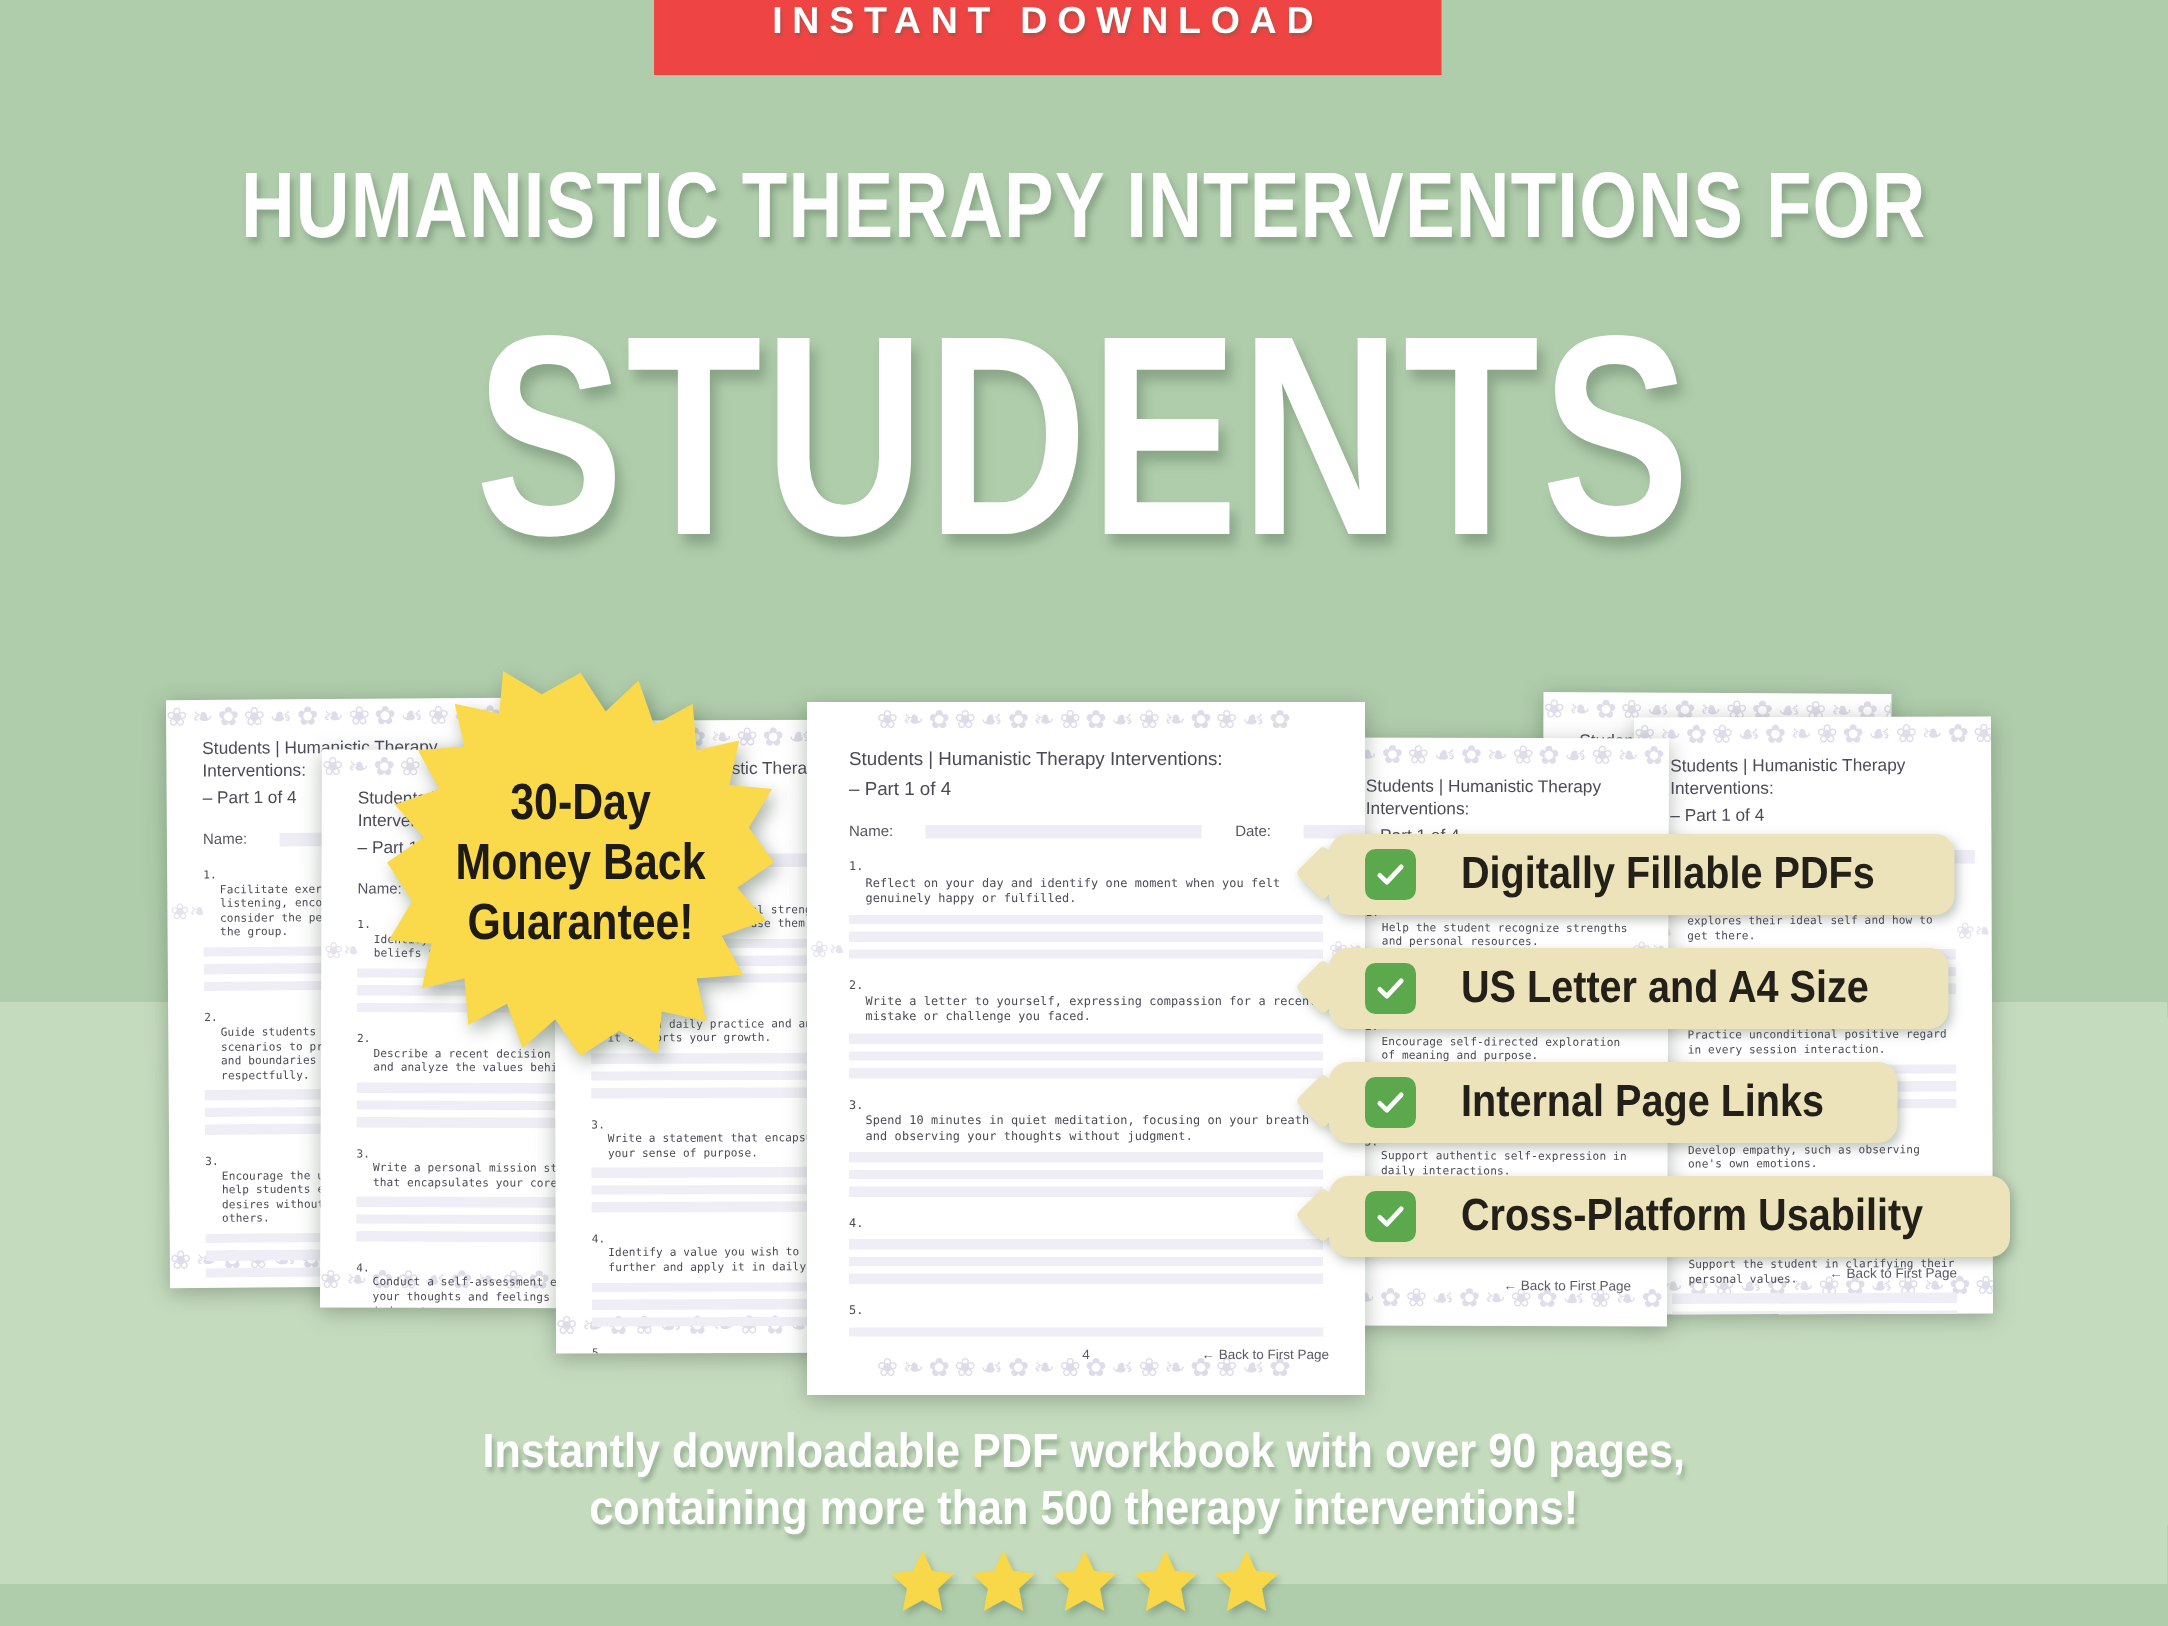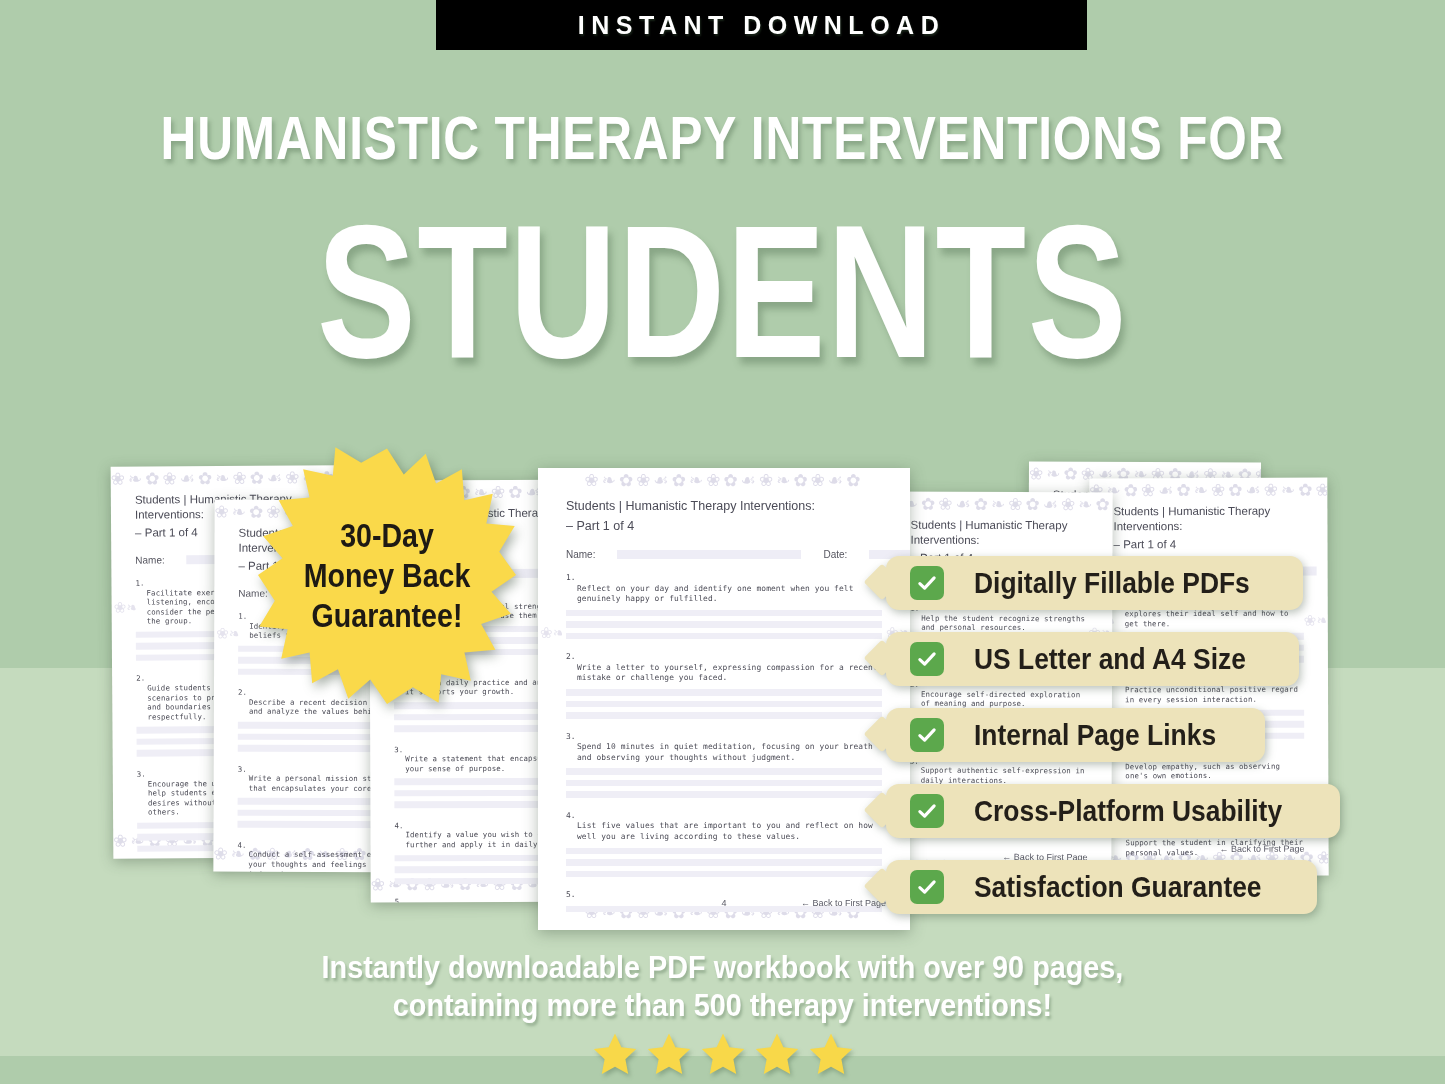--- a/index.html
+++ b/index.html
@@ -15,23 +15,23 @@
     position:absolute;left:0;right:0;top:668px;height:388px;
     background:#C5DBBE;
   }
   .band-bottom{
     position:absolute;left:0;right:0;top:1056px;height:28px;
     background:#AFCCAB;
   }
 
   
   .id-banner{
-    position:absolute;left:436px;top:0;width:651px;height:50px;
-    background:#000000;
-    display:flex;align-items:center;justify-content:center;
+    position:absolute;left:436px;top:0;width:525px;height:50px;
+    background:#ef4444;
+    display:flex;align-items:flex-start;justify-content:center;
     z-index:40;
   }
   .id-banner-text{
     color:#ffffff;font-weight:bold;font-size:25px;letter-spacing:6.5px;
     text-shadow:1px 2px 2px rgba(70,100,70,.35);
     font-family:"Liberation Sans", sans-serif;
   }
 
   
   .title-1{
@@ -493,21 +493,21 @@
         </div>
         <div class="qitem">
           <div class="qtext"><span class="qnum">3.</span><span class="qbody">Spend 10 minutes in quiet meditation, focusing on your breath and observing your thoughts without judgment.</span></div>
           <div class="qlines">
             <i></i>
             <i></i>
             <i></i>
           </div>
         </div>
         <div class="qitem">
-          <div class="qtext"><span class="qnum">4.</span><span class="qbody">List five values that are important to you and reflect on how well you are living according to these values.</span></div>
+          <div class="qtext"><span class="qnum">4.</span></div>
           <div class="qlines">
             <i></i>
             <i></i>
             <i></i>
           </div>
         </div>
         <div class="qitem">
           <div class="qtext"><span class="qnum">5.</span></div>
           <div class="qlines">
             <i></i>
@@ -563,28 +563,20 @@
         </span>
         <span class="ptxt">Internal Page Links</span>
       </div>
       <div class="pill">
         <span class="chk">
           <svg viewBox="0 0 24 24">
             <path d="M4.2 12.6 L9.4 17.6 L19.8 6.4" fill="none" stroke="#ffffff" stroke-width="3.4" stroke-linecap="round" stroke-linejoin="round"></path>
           </svg>
         </span>
         <span class="ptxt">Cross-Platform Usability</span>
-      </div>
-      <div class="pill">
-        <span class="chk">
-          <svg viewBox="0 0 24 24">
-            <path d="M4.2 12.6 L9.4 17.6 L19.8 6.4" fill="none" stroke="#ffffff" stroke-width="3.4" stroke-linecap="round" stroke-linejoin="round"></path>
-          </svg>
-        </span>
-        <span class="ptxt">Satisfaction Guarantee</span>
       </div>
     </div>
 
   <div class="tagline">
     <div>Instantly downloadable PDF workbook with over 90 pages,</div>
     <div>containing more than 500 therapy interventions!</div>
   </div>
 
   <div class="stars" id="stars"><svg viewBox="0 0 24 24">
         <polygon points="12,1.8 15.2,8.6 22.6,9.5 17.2,14.6 18.6,22 12,18.4 5.4,22 6.8,14.6 1.4,9.5 8.8,8.6" fill="#F8D849"></polygon>

